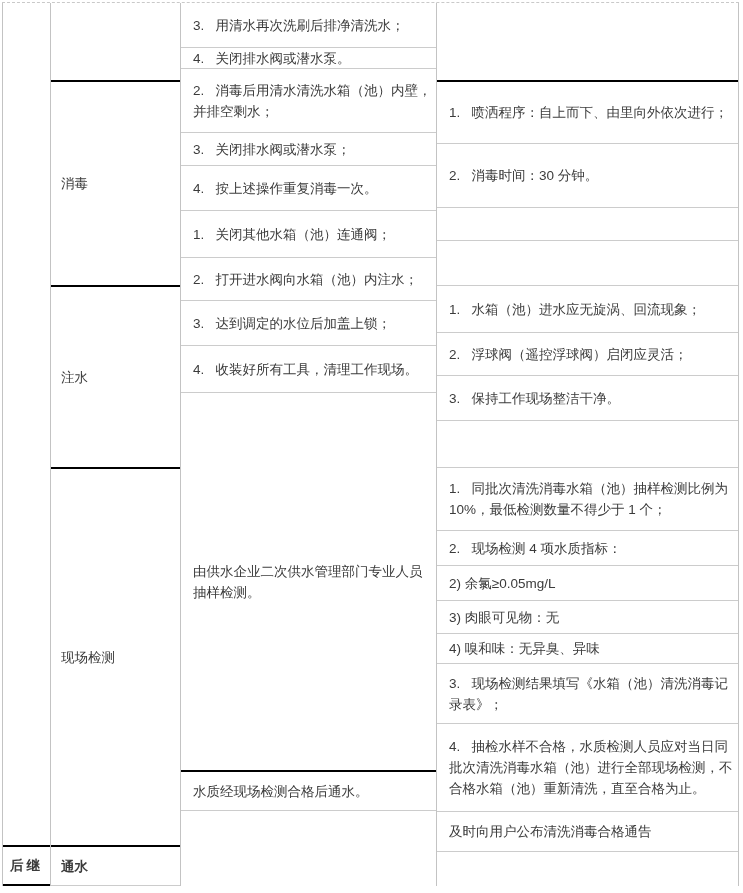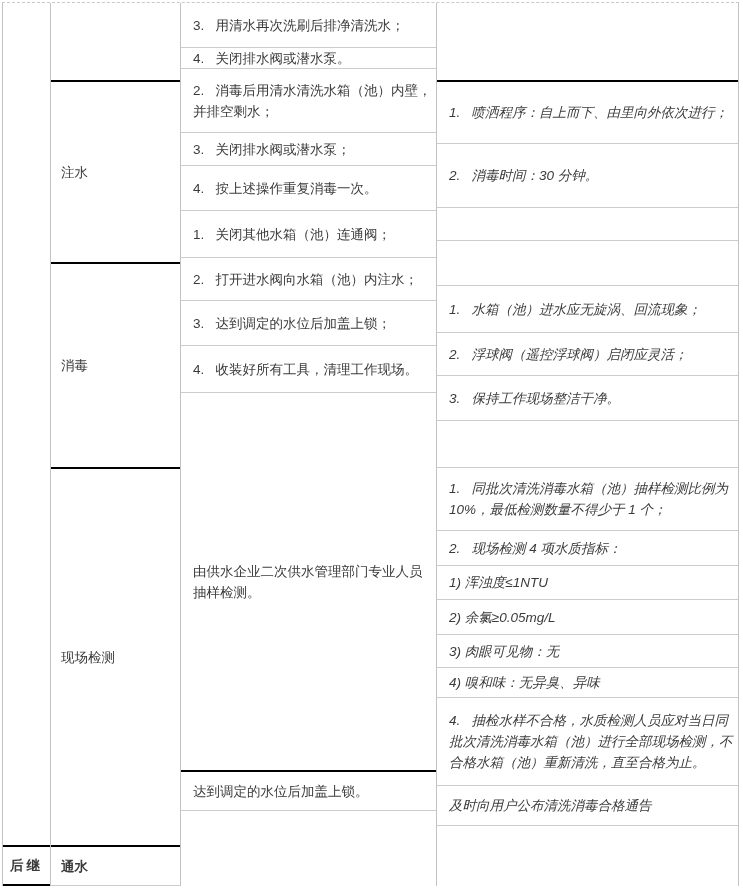--- a/index.html
+++ b/index.html
@@ -15,21 +15,21 @@
   }
   .tbl {
     position:absolute; left:2px; top:2px;
     display:flex;
     border-top:1px dashed #c9c9c9;
   }
   .col { display:flex; flex-direction:column; border-left:1px solid #c3c3c3; box-sizing:border-box; }
   .col-phase { width:48px; }
   .col-stage { width:130px; }
   .col-steps { width:256px; }
-  .col-notes { width:303px; border-right:1px solid #c3c3c3;font-style:italic; }
+  .col-notes { width:303px; border-right:1px solid #c3c3c3; }
   .cell {
     box-sizing:border-box;
     display:flex; align-items:center;
     padding:2px 4px 2px 12px;
     word-break:break-all;
   }
   .stage-cell { padding-left:10px; }
   .bt1 { border-top:1px solid #cccccc; }
   .bt2 { border-top:2px solid #000000; }
   .bb1 { border-bottom:1px solid #cccccc; }
@@ -43,62 +43,62 @@
 <div class="page">
   <div class="tbl">
 
     <div class="col col-phase">
       <div class="cell" style="height:842px"></div>
       <div class="cell phase-cell bold bt2 bb2" style="height:41px">后继</div>
     </div>
 
     <div class="col col-stage">
       <div class="cell stage-cell" style="height:77px"></div>
+      <div class="cell stage-cell bt2" style="height:205px">消毒</div>
       <div class="cell stage-cell bt2" style="height:182px">注水</div>
-      <div class="cell stage-cell bt2" style="height:205px">消毒</div>
       <div class="cell stage-cell bt2" style="height:378px">现场检测</div>
       <div class="cell stage-cell bold bt2 bb1" style="height:41px">通水</div>
     </div>
 
     <div class="col col-steps">
       <div class="cell" style="height:44px">3.&nbsp;&nbsp;&nbsp;用清水再次洗刷后排净清洗水；</div>
       <div class="cell bt1" style="height:21px">4.&nbsp;&nbsp;&nbsp;关闭排水阀或潜水泵。</div>
 
       <div class="cell bt1" style="height:64px">2.&nbsp;&nbsp;&nbsp;消毒后用清水清洗水箱（池）内壁，并排空剩水；</div>
       <div class="cell bt1" style="height:33px">3.&nbsp;&nbsp;&nbsp;关闭排水阀或潜水泵；</div>
       <div class="cell bt1" style="height:45px">4.&nbsp;&nbsp;&nbsp;按上述操作重复消毒一次。</div>
 
       <div class="cell bt1" style="height:47px">1.&nbsp;&nbsp;&nbsp;关闭其他水箱（池）连通阀；</div>
       <div class="cell bt1" style="height:43px">2.&nbsp;&nbsp;&nbsp;打开进水阀向水箱（池）内注水；</div>
       <div class="cell bt1" style="height:45px">3.&nbsp;&nbsp;&nbsp;达到调定的水位后加盖上锁；</div>
       <div class="cell bt1" style="height:47px">4.&nbsp;&nbsp;&nbsp;收装好所有工具，清理工作现场。</div>
 
       <div class="cell bt1" style="height:378px">由供水企业二次供水管理部门专业人员抽样检测。</div>
 
-      <div class="cell bt2 bb1" style="height:41px">达到调定的水位后加盖上锁。</div>
+      <div class="cell bt2 bb1" style="height:41px">水质经现场检测合格后通水。</div>
     </div>
 
     <div class="col col-notes">
       <div class="cell" style="height:77px"></div>
 
       <div class="cell bt2" style="height:63px">1.&nbsp;&nbsp;&nbsp;喷洒程序：自上而下、由里向外依次进行；</div>
       <div class="cell bt1" style="height:64px">2.&nbsp;&nbsp;&nbsp;消毒时间：30 分钟。</div>
       <div class="cell bt1" style="height:33px"></div>
       <div class="cell bt1" style="height:45px"></div>
 
       <div class="cell bt1" style="height:47px">1.&nbsp;&nbsp;&nbsp;水箱（池）进水应无旋涡、回流现象；</div>
       <div class="cell bt1" style="height:43px">2.&nbsp;&nbsp;&nbsp;浮球阀（遥控浮球阀）启闭应灵活；</div>
       <div class="cell bt1" style="height:45px">3.&nbsp;&nbsp;&nbsp;保持工作现场整洁干净。</div>
       <div class="cell bt1" style="height:47px"></div>
 
       <div class="cell bt1" style="height:63px">1.&nbsp;&nbsp;&nbsp;同批次清洗消毒水箱（池）抽样检测比例为 10%，最低检测数量不得少于 1 个；</div>
       <div class="cell bt1" style="height:35px">2.&nbsp;&nbsp;&nbsp;现场检测 4 项水质指标：</div>
-      <div class="cell bt1" style="height:34px">1)&nbsp;浑浊度≤1NTU</div>
       <div class="cell bt1" style="height:35px">2)&nbsp;余氯≥0.05mg/L</div>
       <div class="cell bt1" style="height:33px">3)&nbsp;肉眼可见物：无</div>
       <div class="cell bt1" style="height:30px">4)&nbsp;嗅和味：无异臭、异味</div>
+      <div class="cell bt1" style="height:60px">3.&nbsp;&nbsp;&nbsp;现场检测结果填写《水箱（池）清洗消毒记录表》；</div>
       <div class="cell bt1" style="height:88px">4.&nbsp;&nbsp;&nbsp;抽检水样不合格，水质检测人员应对当日同批次清洗消毒水箱（池）进行全部现场检测，不合格水箱（池）重新清洗，直至合格为止。</div>
 
       <div class="cell bt1 bb1" style="height:41px">及时向用户公布清洗消毒合格通告</div>
     </div>
 
   </div>
 </div>
 
 </body></html>

